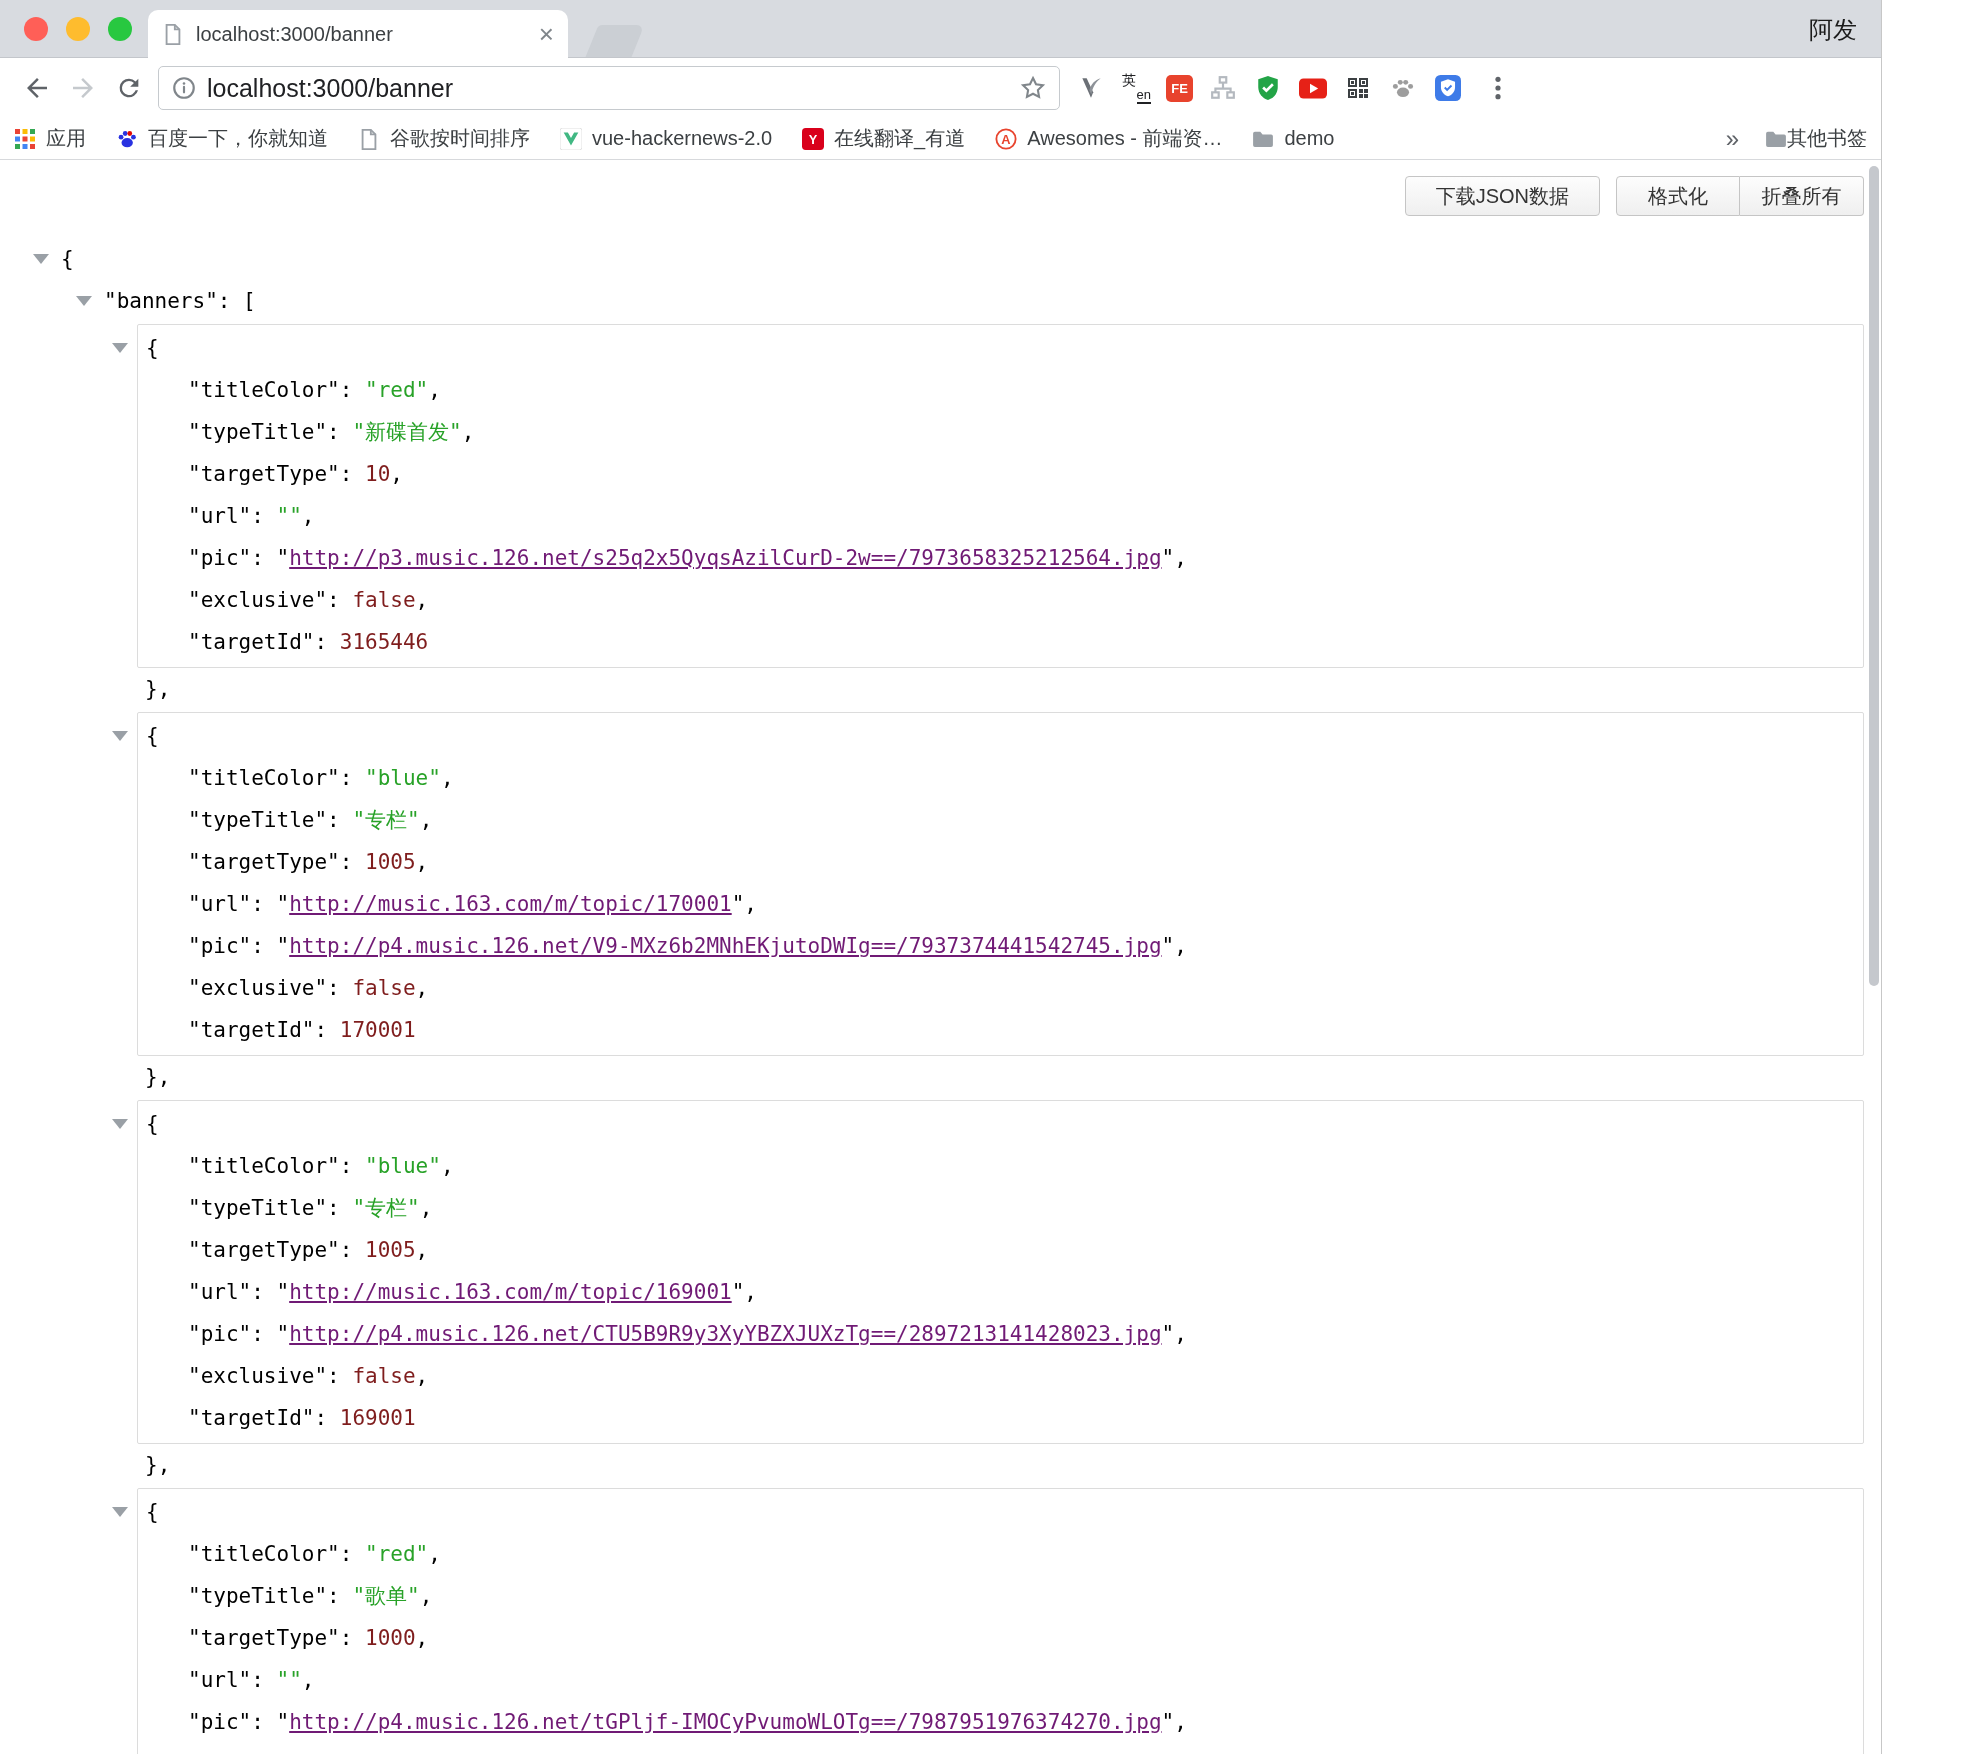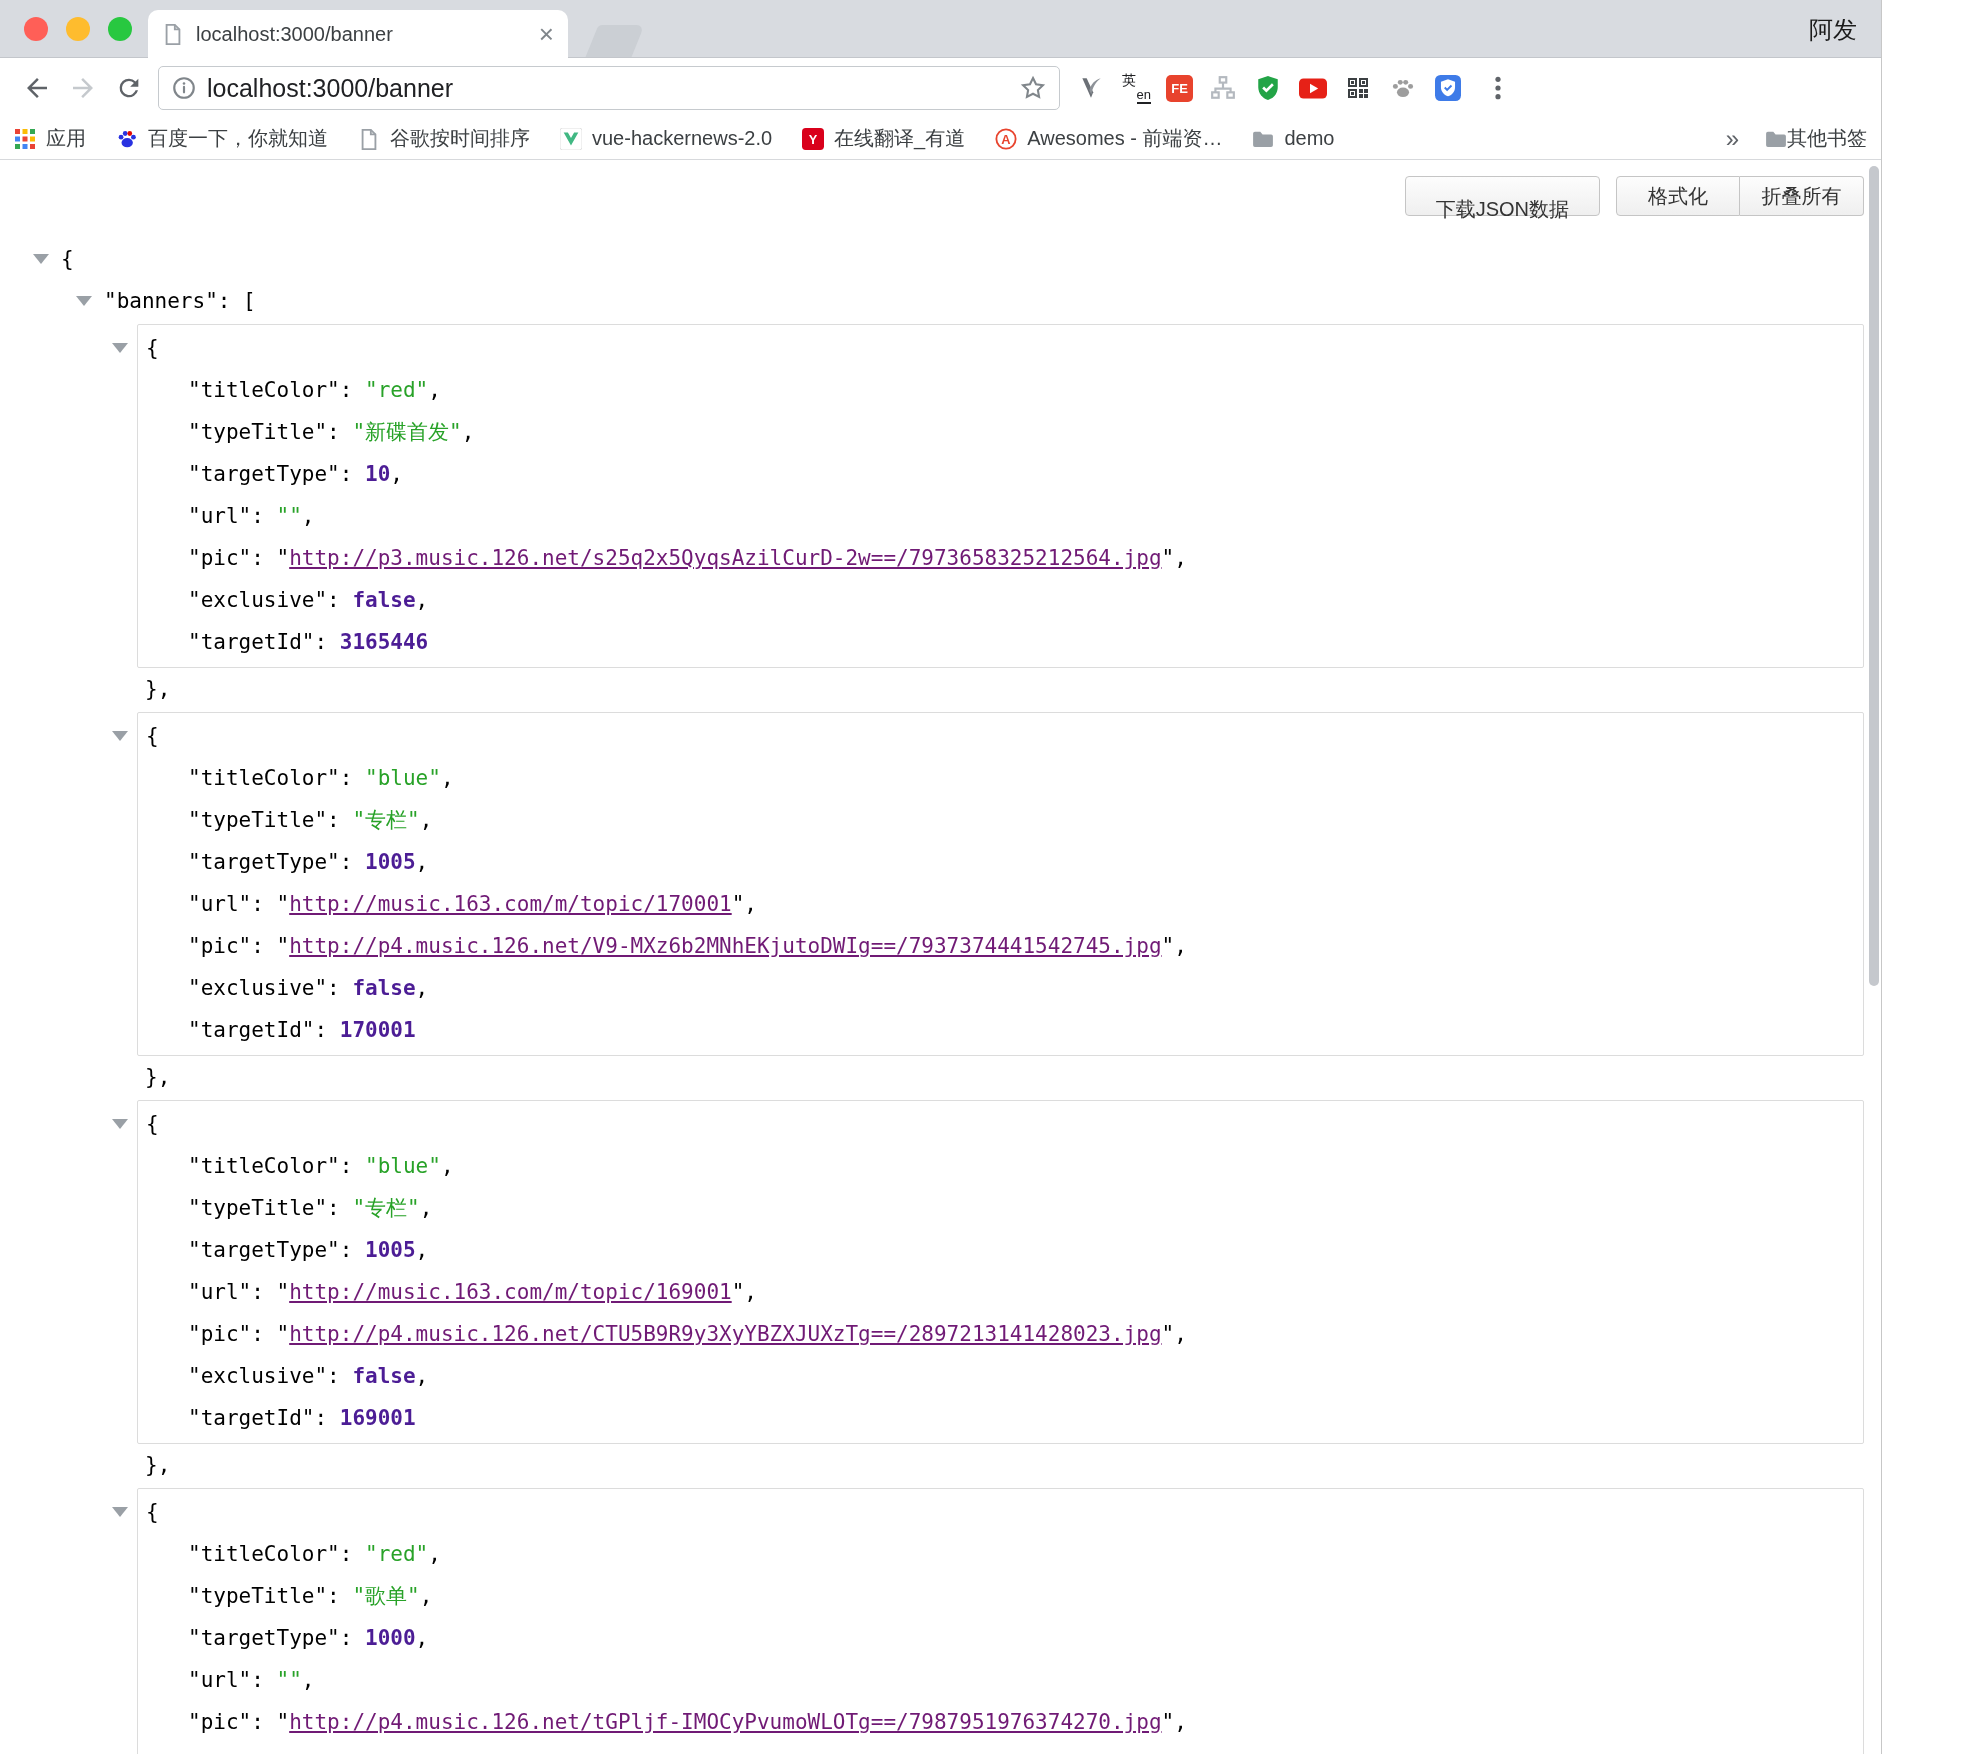--- a/index.html
+++ b/index.html
@@ -41,42 +41,42 @@
   .bm-ico{display:inline-flex;width:22px;height:22px;align-items:center;justify-content:center}
   .bm-spacer{flex:1}
   .bm-chevron{font-size:24px;color:#5f6368;margin-right:26px}
   .bm-other{display:flex;align-items:center;white-space:nowrap}
 
   
   .page{position:relative;height:1594px;background:#fff;overflow:hidden}
   .actions{position:absolute;top:16px;right:17px;display:flex;z-index:3}
   .btn{height:40px;line-height:38px;border:1px solid #c5c5c5;background:linear-gradient(#fdfdfd,#efefef);
     font-size:20px;color:#333;text-align:center;border-radius:4px;cursor:pointer;padding:0 20px}
-  .btn.download{padding:13px 30px;margin-right:16px}
+  .btn.download{padding:0 30px;margin-right:16px}
   .group{display:flex}
   .group .btn{min-width:124px;border-radius:0;padding:0 10px}
   .group .btn:first-child{border-radius:4px 0 0 4px}
   .group .btn:last-child{border-radius:0 4px 4px 0;border-left:none}
   .scroll-thumb{position:absolute;right:2px;top:6px;width:10px;height:820px;background:#c5c8cd;border-radius:6px}
 
   
   .json-root{padding-top:78px;font-family:"DejaVu Sans Mono","Liberation Mono",monospace;font-size:21px;color:#000}
   .jline{line-height:42px;white-space:pre;position:relative}
   .l0{padding-left:33px}
   .l1{padding-left:76px}
   .tri{display:inline-block;width:0;height:0;border-left:8px solid transparent;border-right:8px solid transparent;
     border-top:10px solid #9aa0a6;margin-right:12px;vertical-align:2px}
   .tri-abs{position:absolute;left:-26px;top:16px;margin:0}
   .jbox{margin:2px 17px 0 137px;border:1px solid #dcdcdc;border-radius:2px;padding:2px 0 4px;background:#fff}
   .jbox .open{padding-left:8px}
   .jbox .field{padding-left:50px}
   .jclose{padding-left:145px}
   .jkey,.jpunc{color:#000}
   .jstr{color:#28a228}
-  .jnum,.jbool{color:#4c1d95;font-weight:bold}
+  .jnum,.jbool{color:#7f1d1d;font-weight:normal}
   .jlink{color:#701a75;cursor:pointer}
 </style>
 </head>
 <body>
 
 <div class="browser">
 
   <div class="tabstrip">
     <div class="traffic">
       <span class="light red"></span>

